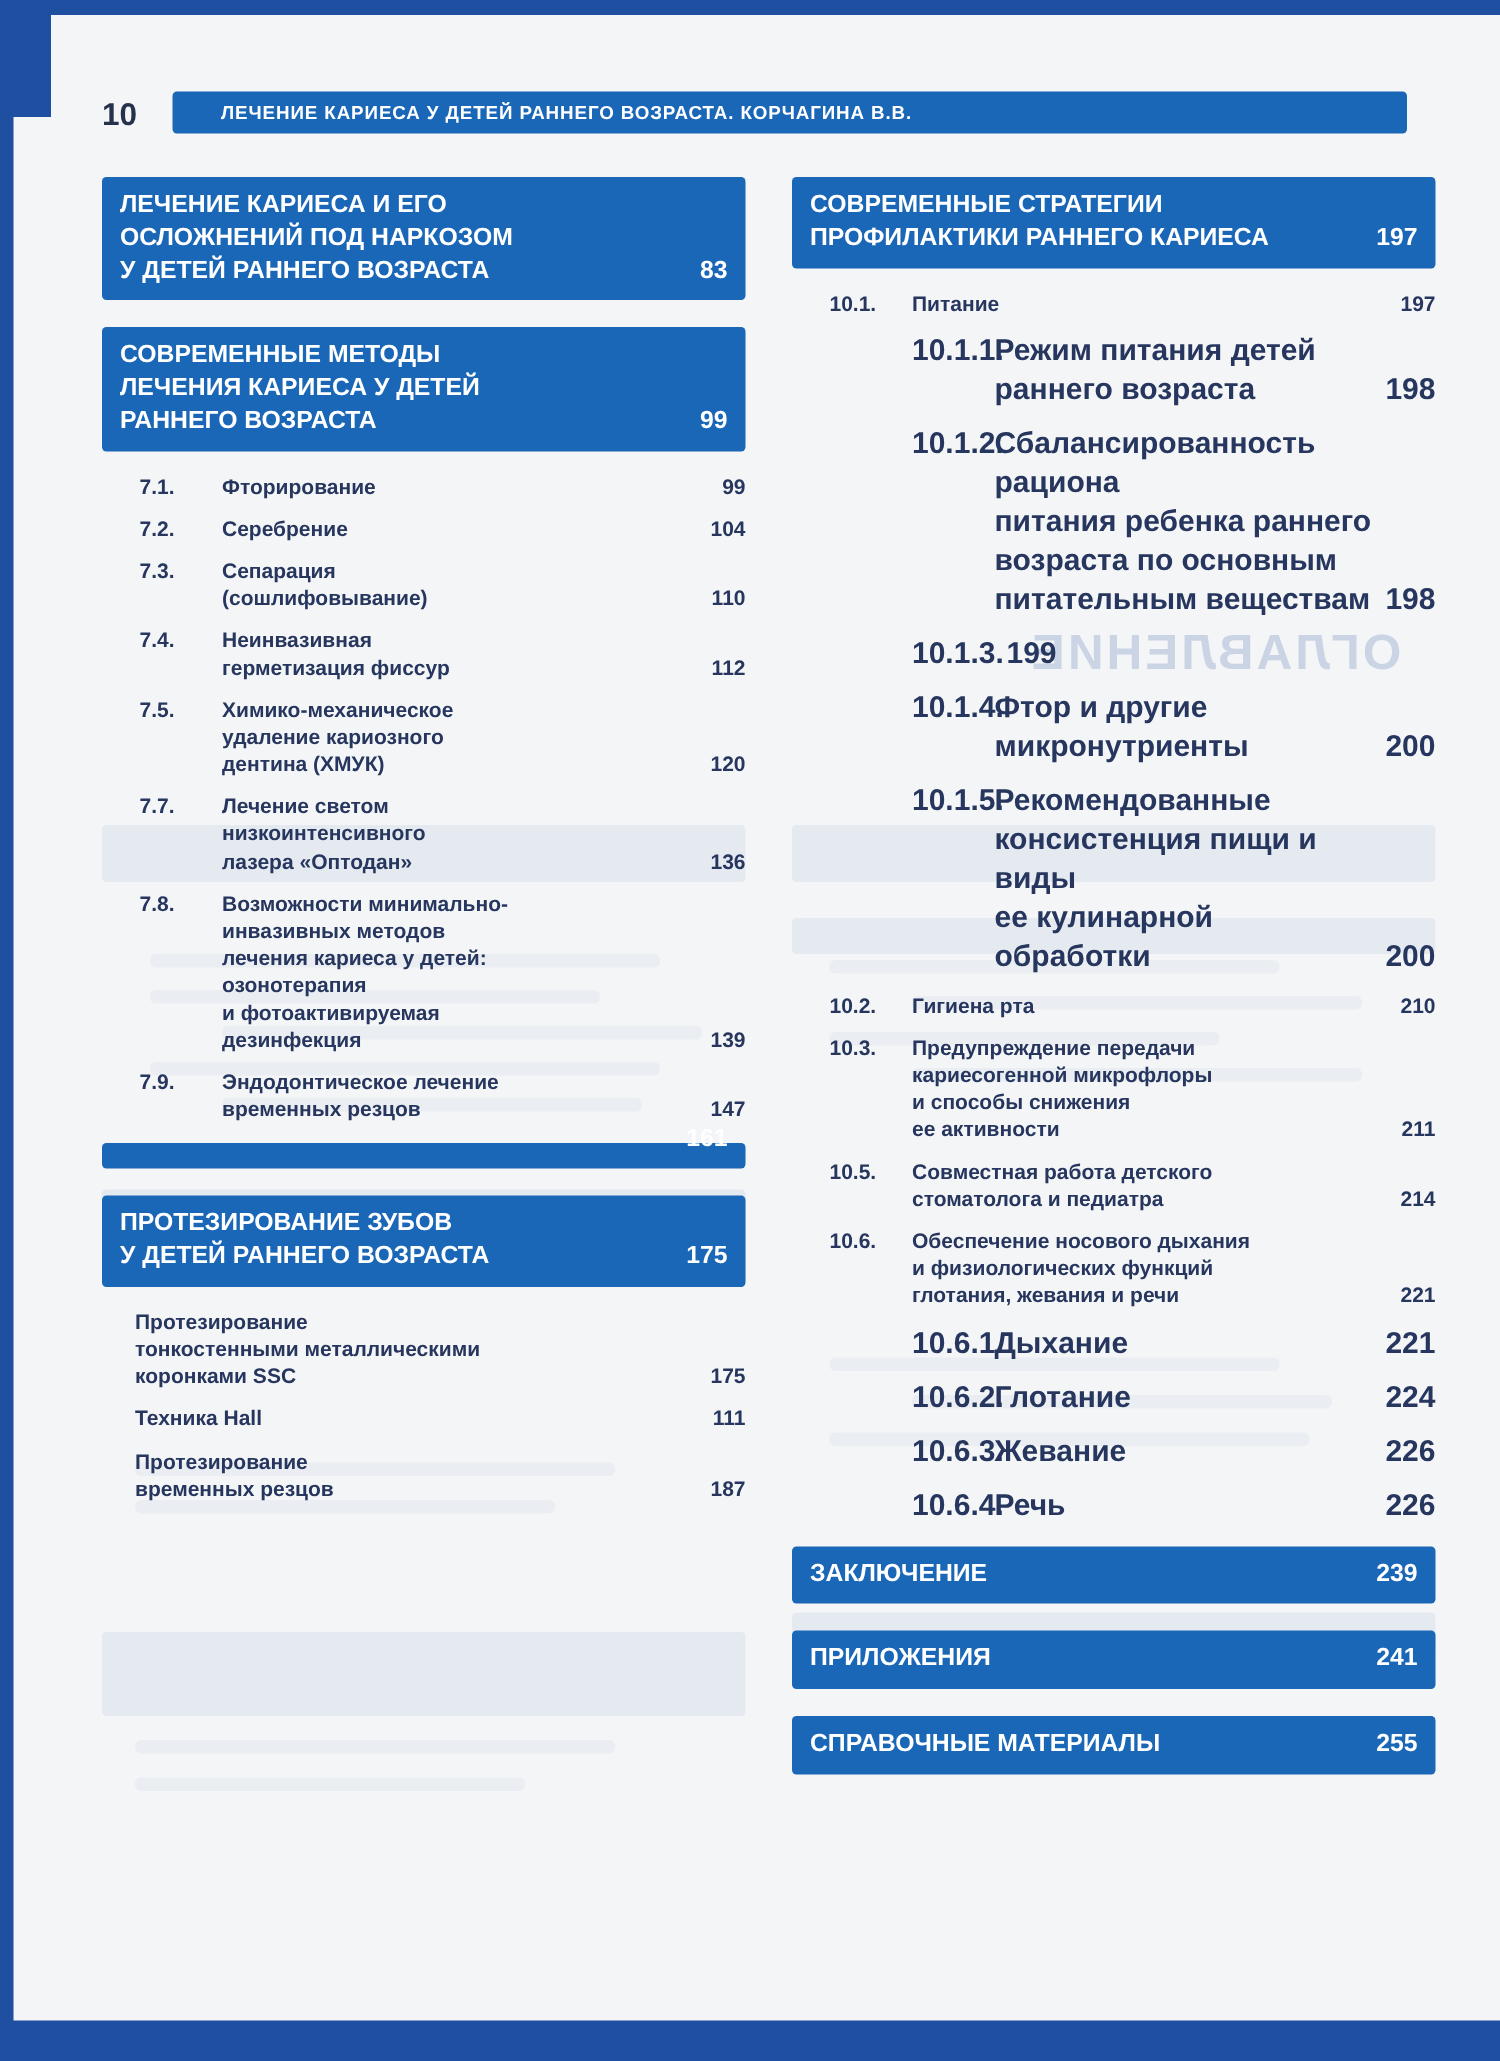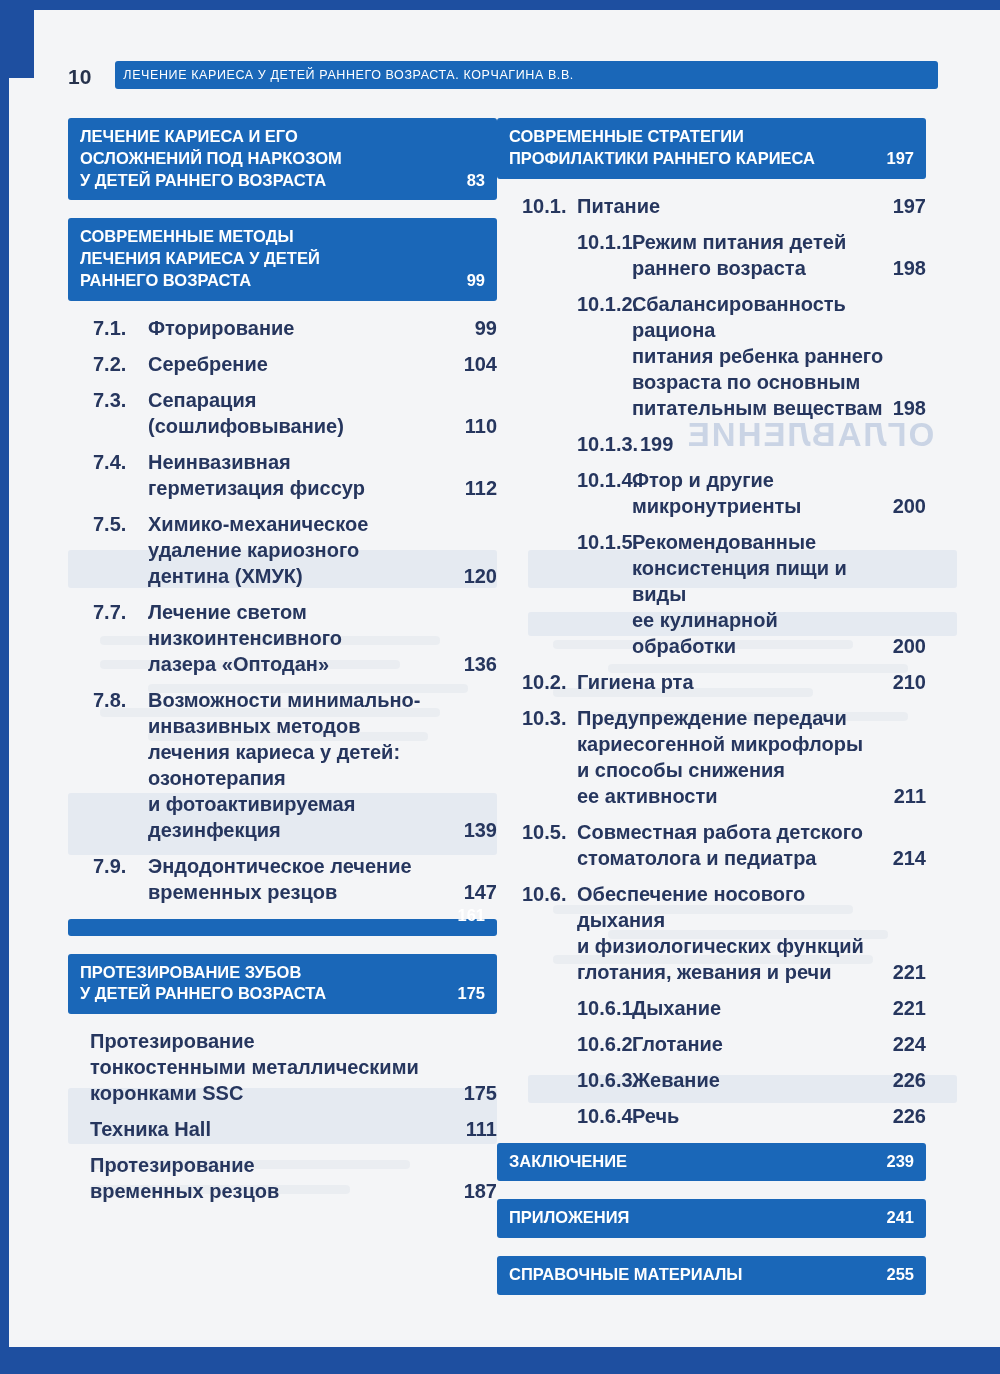--- a/index.html
+++ b/index.html
@@ -19,57 +19,57 @@
   .edge-bottom { bottom: 0; left: 0; width: 100%; height: 27px; }
 
   
   .page-head {
     position: absolute; top: 37px; left: 68px; right: 62px;
     display: flex; align-items: flex-end; gap: 24px; z-index: 4; margin-top: 24px;
   }
   .folio { font-size: 21px; font-weight: bold; color: #26324c; }
   .running-bar {
     flex: 1; background: var(--blue, #1a67b8); color: #fff;
-    font-size: 12.5px; font-weight: normal; letter-spacing: 0.6px;
-    padding: 7px 8px; border-radius: 3px; white-space: nowrap; overflow: hidden;
+    font-size: 12.5px; font-weight: bold; letter-spacing: 0.6px;
+    padding: 7px 32px; border-radius: 3px; white-space: nowrap; overflow: hidden;
   }
 
   
   .ghost-layer { position: absolute; inset: 0; z-index: 1; pointer-events: none; }
   .ghost-title {
     position: absolute; left: 660px; top: 416px; width: 300px;
     transform: scaleX(-1);
     font-size: 33px; font-weight: bold; letter-spacing: 2px;
     color: rgba(197, 208, 226, 0.9); text-align: center;
   }
   .ghost-bar  { position: absolute; background: rgba(96,139,193,0.10); border-radius: 3px; }
   .ghost-line { position: absolute; height: 9px; background: rgba(110,135,170,0.07); border-radius: 4px; }
 
   
   .columns {
     position: absolute; top: 118px; left: 68px; width: 889px;
-    display: flex; z-index: 2;
+    display: flex; gap: 31px; z-index: 2;
   }
   .col { width: 429px; display: flex; flex-direction: column; }
 
   .toc-header {
     position: relative;
     background: var(--blue, #1a67b8); color: #fff;
     font-size: 16.5px; font-weight: bold; line-height: 1.32;
     padding: 8px 46px 9px 12px; border-radius: 3px;
     margin: 4px 0 14px 0;
   }
   .col > .toc-header:first-child { margin-top: 0; }
   .hdr-label { white-space: pre-line; display: block; }
   .hdr-page  { position: absolute; right: 12px; bottom: 9px; font-size: 16.5px; font-weight: bold; }
 
   .toc-row {
     display: flex; align-items: flex-end;
     color: var(--navy, #26365e);
-    font-size: 20px; font-weight: bold; line-height: 1.3;
+    font-size: 14px; font-weight: bold; line-height: 1.3;
     margin-bottom: 10px; padding-left: 25px;
   }
   .toc-row .num { flex: none; width: 55px; align-self: flex-start; }
   .toc-row .lbl { flex: 1; white-space: pre-line; }
   .toc-row .pg  { flex: none; margin-left: 8px; }
   .toc-row.sub   { padding-left: 80px; font-size: 20px; }
   .toc-row.nonum { padding-left: 22px; }
 </style>
 </head>
 <body style="background: rgb(244, 245, 247);">

